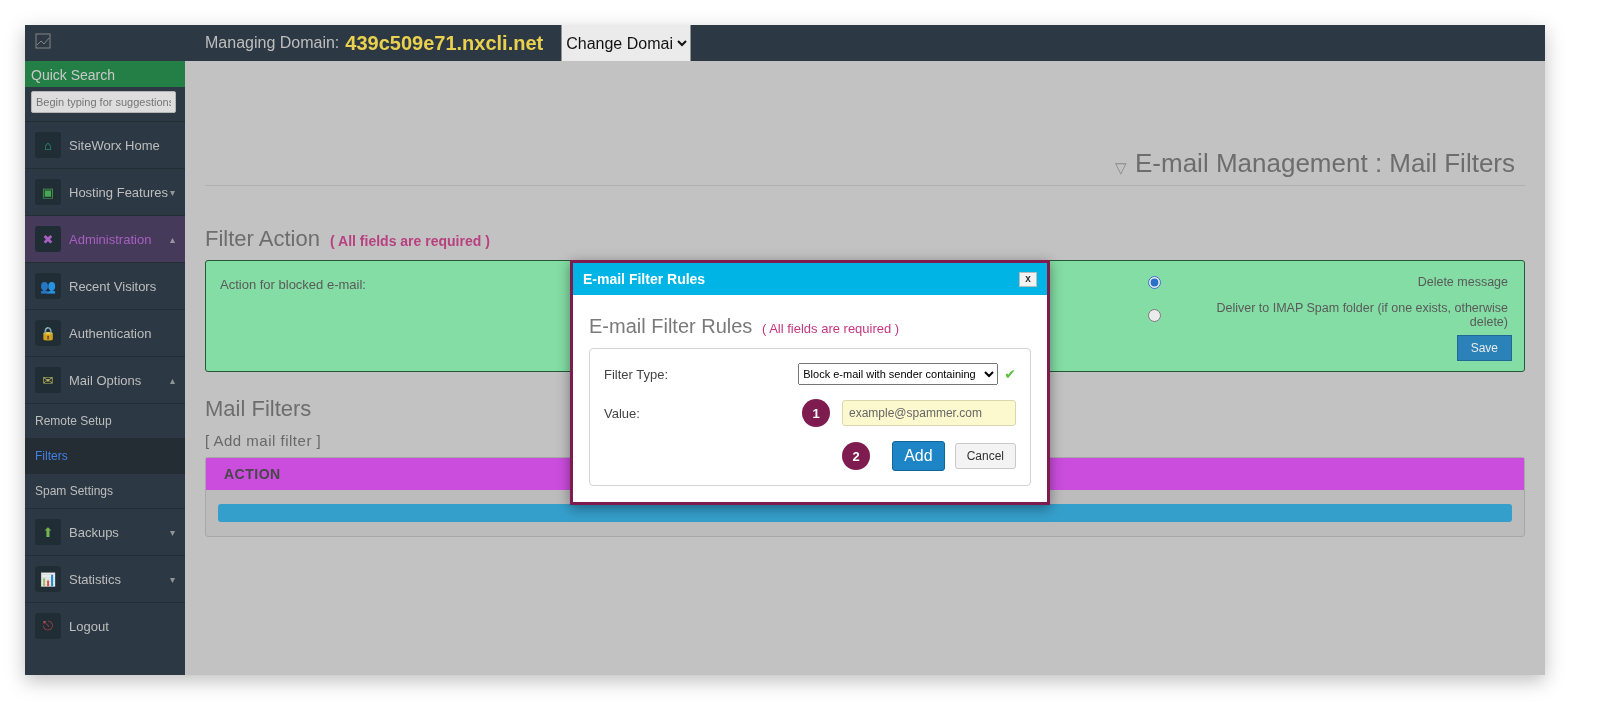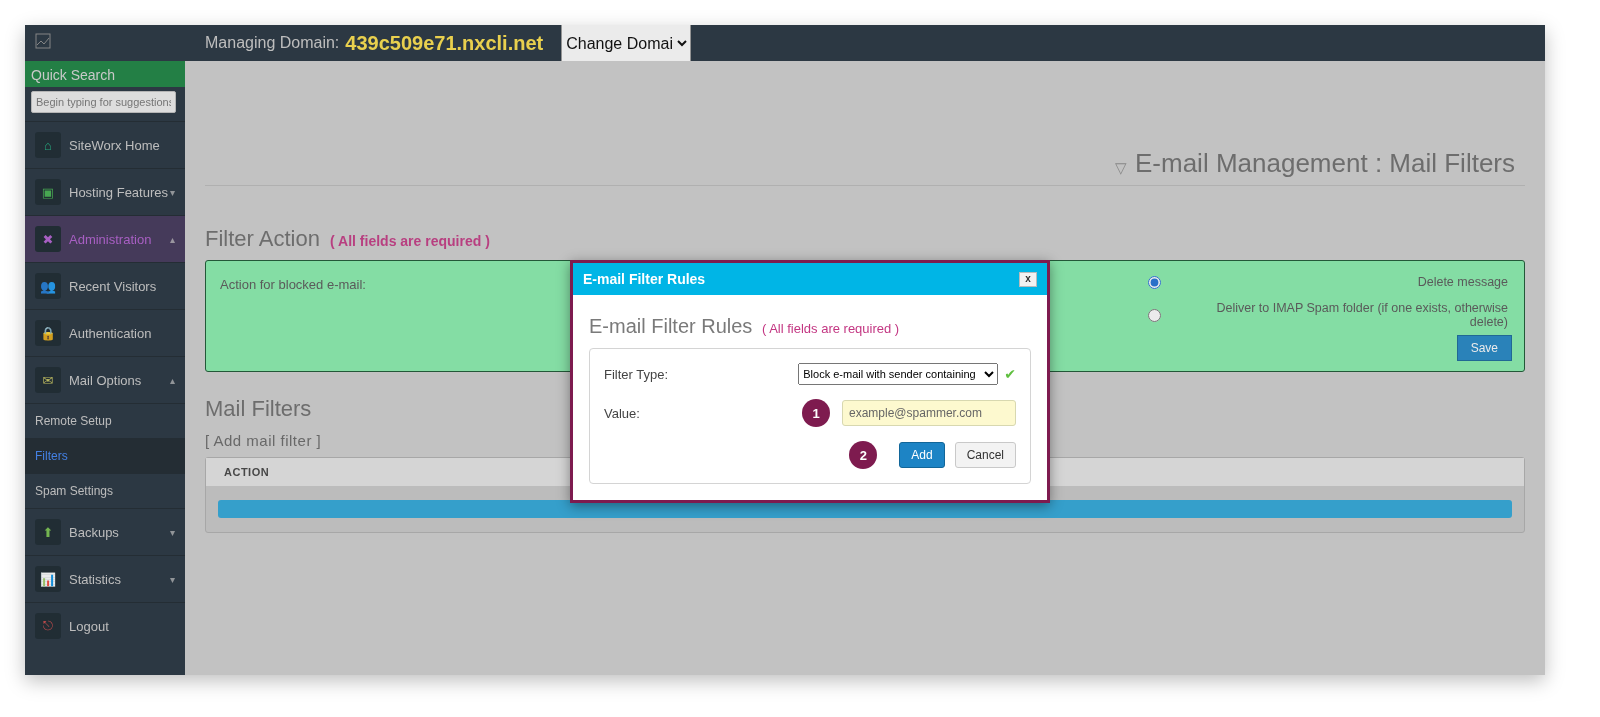--- a/index.html
+++ b/index.html
@@ -144,21 +144,21 @@
   background: #1d84c5; color: #fff; border: 1px solid #126699;
   border-radius: 0; padding: 5px 13px; font-size: 12px;
   cursor: pointer;
 }
 .panel.filter-action { height: 112px; }
 
 .mail-filters-header { margin-top: 24px; font-size: 22px; color: #6c6c6c; font-weight: 400; }
 .add-filter-link { margin-top: 10px; color: #666; font-size: 15px; letter-spacing: 0.5px; }
 
 .table-wrap { margin-top: 8px; border: 1px solid #b0b0b0; border-radius: 3px; background: #c8c8c8; padding: 0; }
-.table-header { background: #e5e5e5; color: #3f3f3f; font-size: 11px; font-weight: bold; padding: 8px 18px; letter-spacing: 0.5px; }
+.table-header { background: #d946ef; color: #3f3f3f; font-size: 14px; font-weight: bold; padding: 8px 18px; letter-spacing: 0.5px; }
 .table-loading-bar { height: 18px; background: #2aa6da; margin: 14px 12px 14px 12px; border-radius: 3px; }
 
 
 .modal-overlay {
   position: absolute;
   top: 0; left: 0; right: 0; bottom: 0;
   background: rgba(120,120,120,0.15);
 }
 .modal {
   position: absolute;
@@ -203,21 +203,21 @@
 .check-icon { color: #5fbf3f; margin-left: 6px; font-size: 14px; }
 .value-input { width: 174px; height: 26px; background: #fdf9cf; border: 1px solid #d8d8b0; border-radius: 3px; padding: 4px 6px; font-size: 12px; color: #666; }
 .callout-badge {
   width: 28px; height: 28px; border-radius: 50%;
   background: #7e1b4f; color: #fff;
   display: inline-flex; align-items: center; justify-content: center;
   font-size: 13px; font-weight: bold;
   margin-right: 12px;
 }
 .modal-buttons { display: flex; justify-content: flex-end; align-items: center; gap: 10px; }
-.btn-add { background: #1d84c5; color: #fff; border: 1px solid #126699; border-radius: 3px; padding: 5px 11px; font-size: 12px; cursor: pointer; }
+.btn-add { background: #1d84c5; color: #fff; border: 1px solid #126699; border-radius: 3px; padding: 5px 11px; font-size: 16px; cursor: pointer; }
 .btn-cancel { background: #f3f3f3; color: #333; border: 1px solid #c9c9c9; border-radius: 3px; padding: 5px 11px; font-size: 12px; cursor: pointer; }
 
 </style>
 </head>
 <body>
 
 <div class="app-container">
 
   <div class="topbar">
     <span class="managing">Managing Domain:</span>

